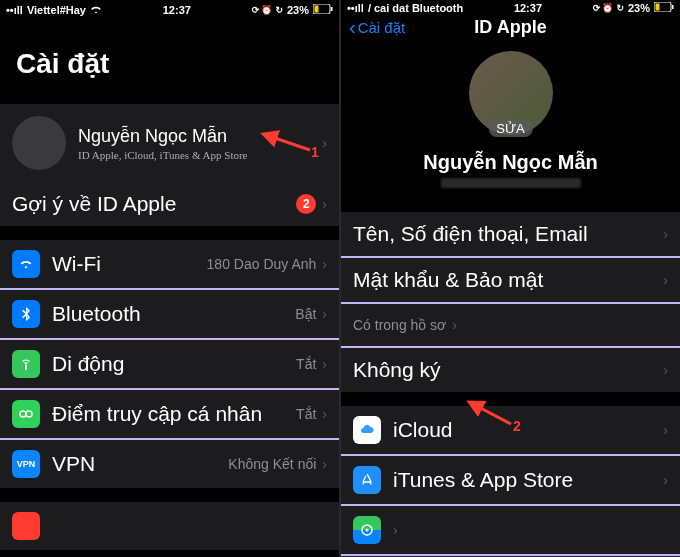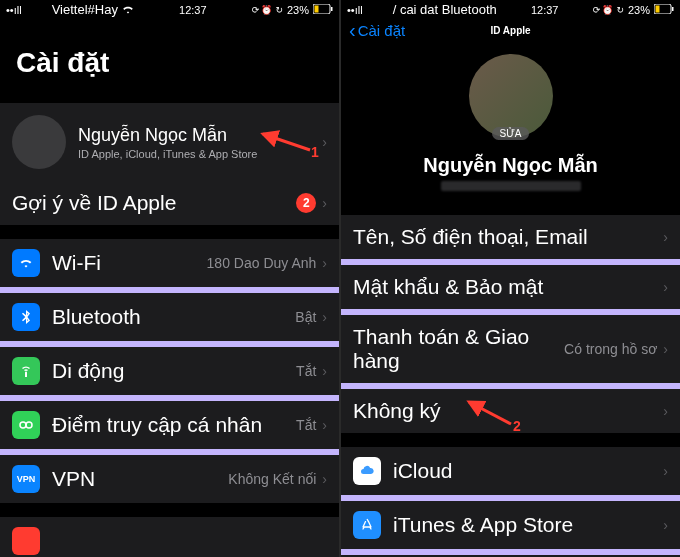--- a/index.html
+++ b/index.html
@@ -24,39 +24,39 @@
 }
 .status-bar {
   display: flex;
   justify-content: space-between;
   align-items: center;
   height: 20px;
   padding: 2px 6px;
   font-size: 11px;
   font-weight: 500;
 }
-.status-left, .status-right { display: flex; align-items: center; gap: 4px; }
-.carrier { font-size: 13px; margin-left: 26px; }
-.center-time { font-weight: 400; }
+.status-left, .status-right { display: flex; align-items: center; gap: 4px; font-weight: bold; }
+.carrier { font-size: 11px; }
+.center-time { font-weight: 700; }
 
 .header-title {
   font-size: 28px;
   font-weight: 700;
   padding: 28px 16px 10px 16px;
 }
 .section {
   margin-top: 14px;
 }
 .row {
   background: #1c1c1e;
   display: flex;
   align-items: center;
   padding: 10px 12px;
   min-height: 44px;
-  border-bottom: 6px solid #c4b5fd;
+  border-bottom: 2px solid #c4b5fd;
   position: relative;
 }
 .row:last-child { border-bottom: none; }
 .row-icon {
   width: 28px; height: 28px;
   border-radius: 6px;
   display: flex;
   align-items: center;
   justify-content: center;
   margin-right: 12px;
@@ -103,21 +103,21 @@
   position: relative;
 }
 .avatar {
   width: 54px; height: 54px;
   border-radius: 50%;
   background: #3a3a3c;
   margin-right: 12px;
   flex-shrink: 0;
 }
 .profile-text .name { font-size: 18px; font-weight: 500; }
-.profile-text .sub { font-size: 11px; color: #aeaeb2; margin-top: 2px; }
+.profile-text .sub { font-size: 11px; color: #aeaeb2; margin-top: 2px; font-family: Liberation Serif, serif; }
 .arrow-red {
   position: absolute;
   pointer-events: none;
 }
 .arrow-red.a1 { top: 130px; left: 255px; }
 .arrow-red.a2 { top: 398px; left: 120px; }
 .arrow-red svg { display: block; }
 .marker-num {
   color: #ff3b30;
   font-size: 14px;
@@ -137,21 +137,21 @@
   color: #0a84ff;
   font-size: 15px;
   display: flex;
   align-items: center;
   gap: 2px;
 }
 .nav-title {
   position: absolute;
   left: 0; right: 0;
   text-align: center;
-  font-size: 10px;
+  font-size: 18px;
   font-weight: 600;
   pointer-events: none;
 }
 .profile-center {
   display: flex;
   flex-direction: column;
   align-items: center;
   padding: 12px 0 16px 0;
 }
 .big-avatar {
@@ -161,21 +161,21 @@
   position: relative;
 }
 .edit-pill {
   position: absolute;
   bottom: -2px; left: 50%;
   transform: translateX(-50%);
   background: rgba(90,90,90,0.8);
   color: #fff;
   padding: 1px 8px;
   border-radius: 8px;
-  font-size: 10px;
+  font-size: 13px;
 }
 .big-name { font-size: 20px; font-weight: 600; margin-top: 16px; }
 .email-blur {
   width: 140px; height: 10px;
   margin-top: 4px;
   background: #2a2a2c;
   filter: blur(1px);
   border-radius: 2px;
 }
 .icon-bg-orange { background: #ff9500; }
@@ -347,21 +347,20 @@
   <div class="section" style="margin-top:8px">
     <div class="row">
       <span class="row-label">Tên, Số điện thoại, Email</span>
       <span class="chevron">›</span>
     </div>
     <div class="row">
       <span class="row-label">Mật khẩu &amp; Bảo mật</span>
       <span class="chevron">›</span>
     </div>
     <div class="row">
-      <span class="row-label">Thanh toán &amp; Giao hàng</span>
       <span class="row-value">Có trong hồ sơ</span>
       <span class="chevron">›</span>
     </div>
     <div class="row">
       <span class="row-label">Không ký</span>
       <span class="chevron">›</span>
     </div>
   </div>
 
   <div class="section">

